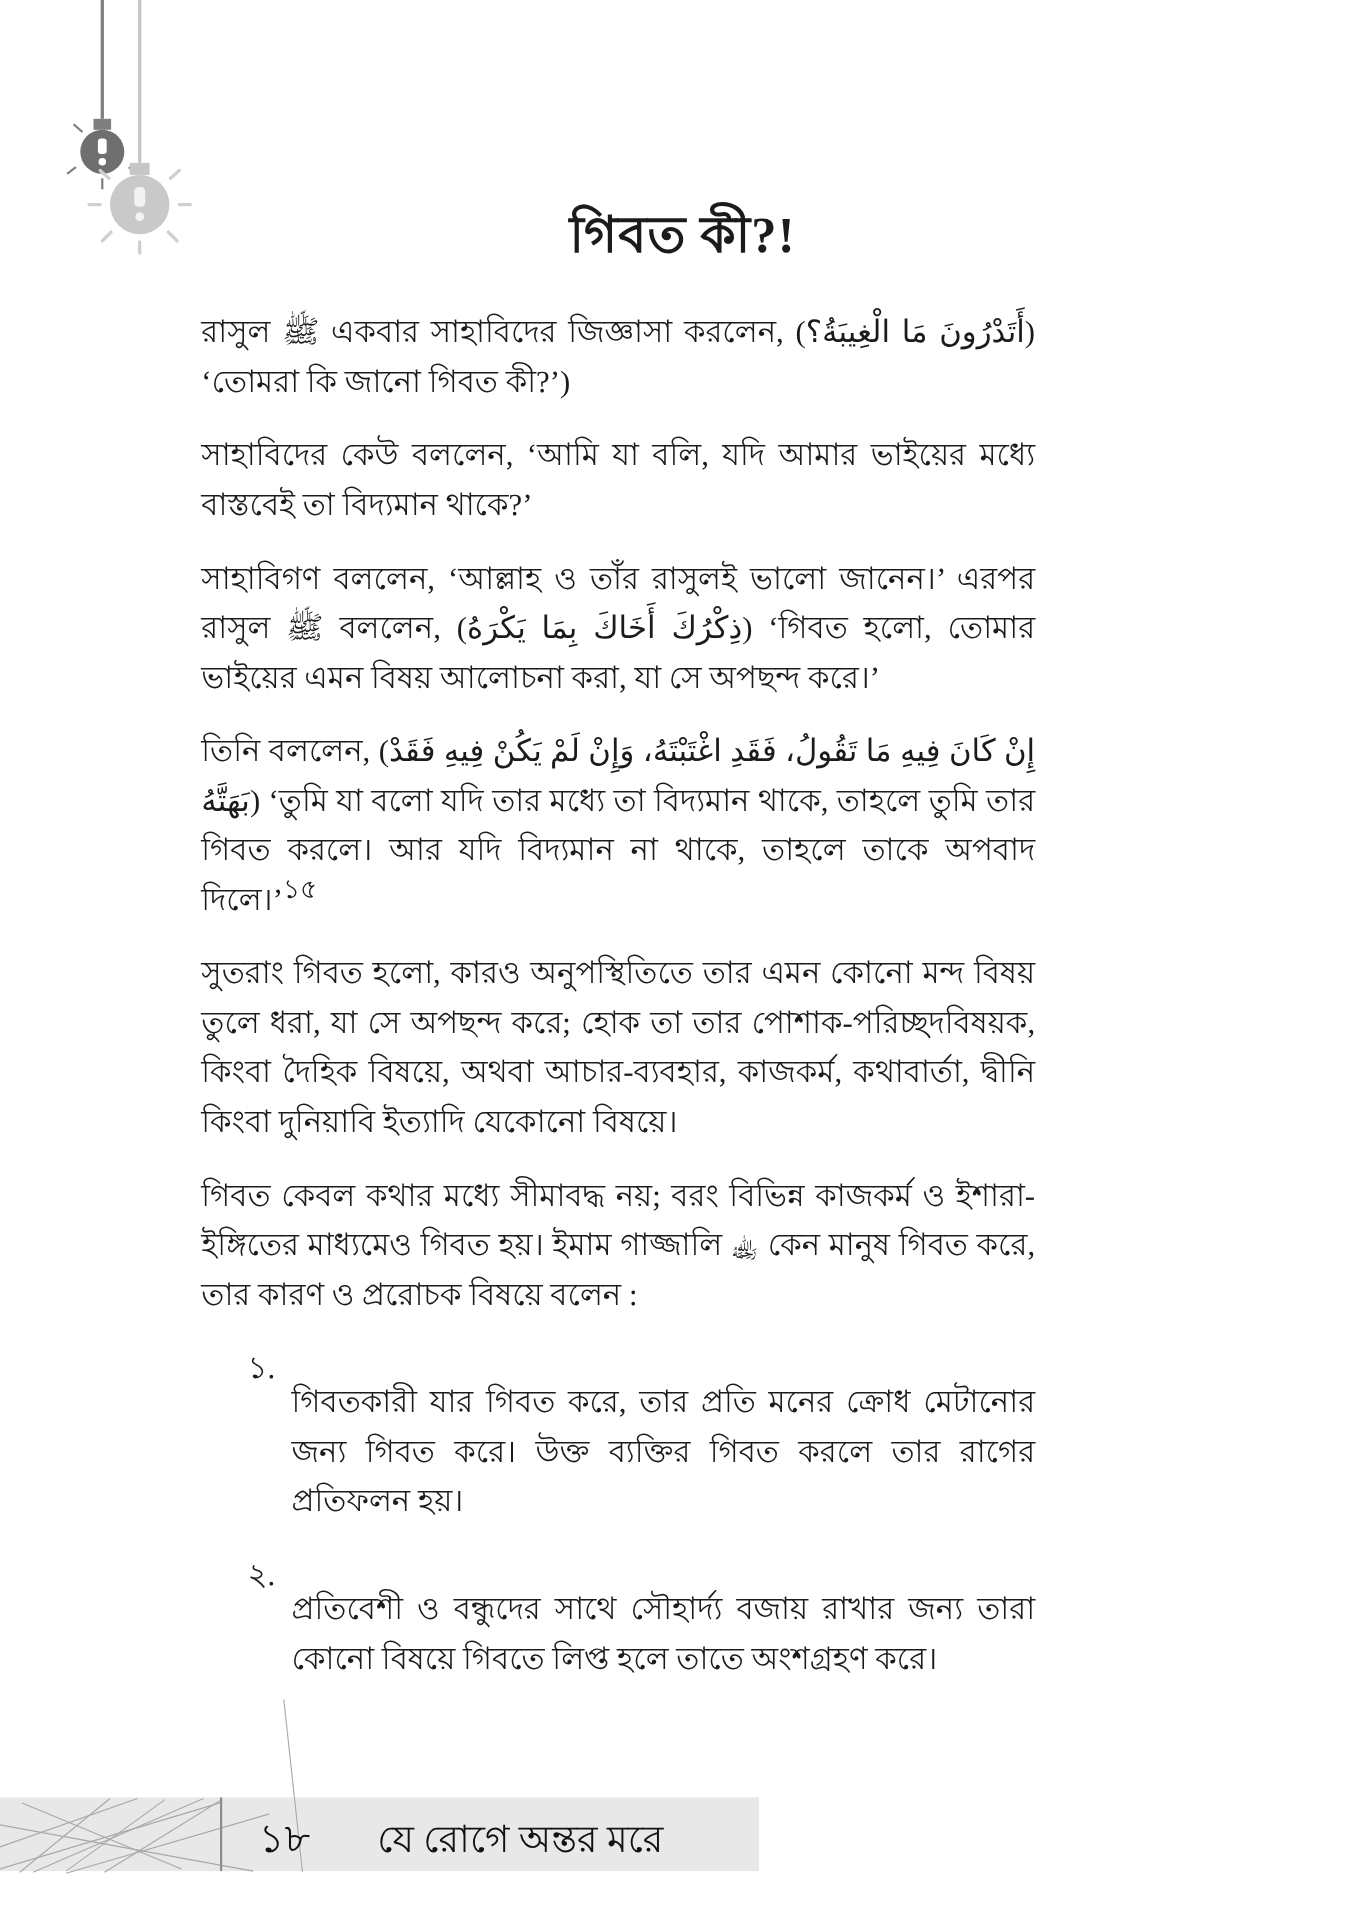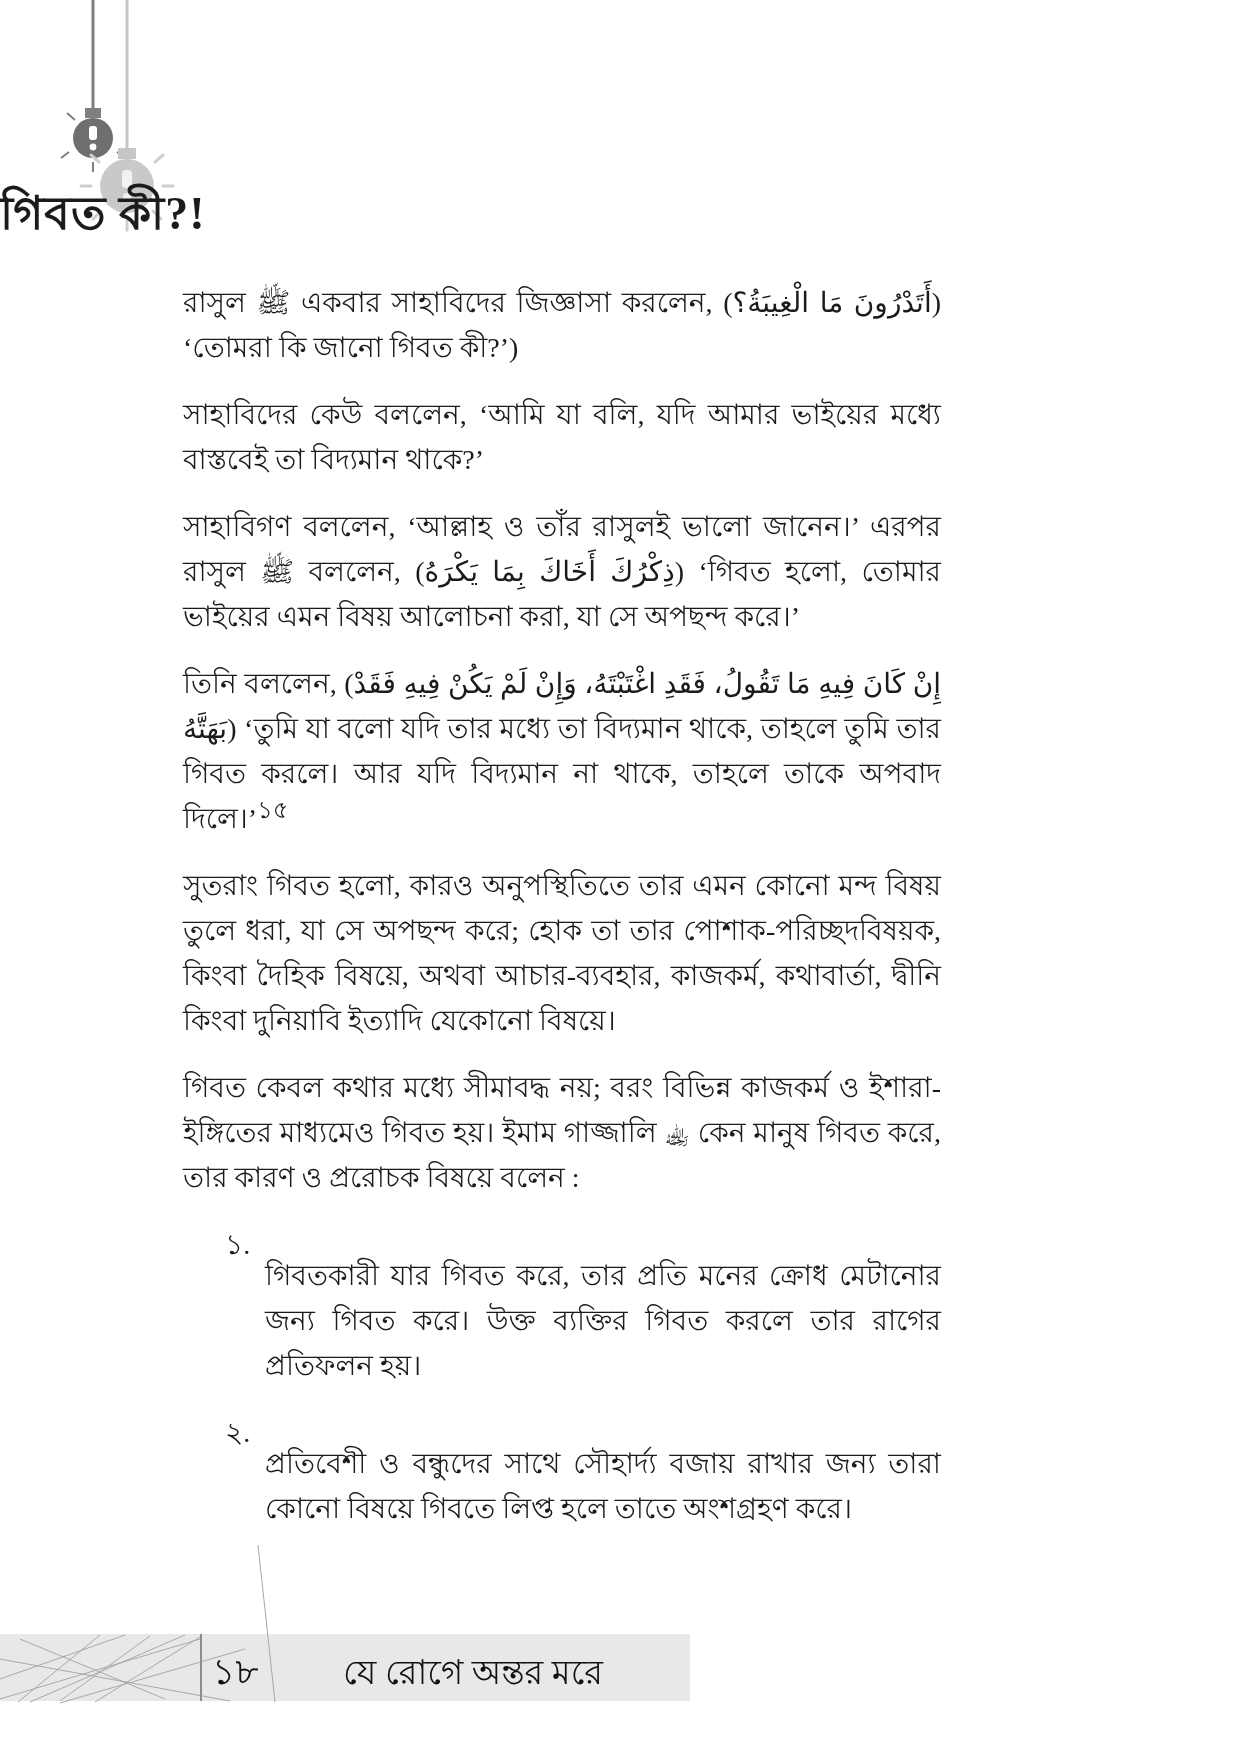--- a/index.html
+++ b/index.html
@@ -12,20 +12,21 @@
     font-family:"Liberation Serif","DejaVu Serif",serif;
     color:#1b1b1b;
   }
   
   .deco-top{position:absolute;left:55px;top:0;}
   
   .title{
     position:absolute;
     left:0;top:178px;
     width:1241px;
+    text-align:center;
     font-size:46px;
     font-weight:bold;
     letter-spacing:1px;
     margin:0;
   }
   
   .body-col{
     position:absolute;
     left:183px;top:280px;
     width:758px;
@@ -59,21 +60,21 @@
     width:690px;height:67px;
     background:#e8e8e8;
   }
   .footer-pattern{position:absolute;left:0;top:-95px;}
   .footer-vline{
     position:absolute;left:200px;top:0;
     width:2px;height:67px;background:#8d8d8d;
   }
   .footer-pagenum{
     position:absolute;left:212px;top:10px;
-    width:70px;text-align:left;
+    width:70px;text-align:right;
     font-size:36px;color:#111;
   }
   .footer-booktitle{
     position:absolute;left:318px;top:12px;
     font-size:34px;color:#111;
     white-space:nowrap;
     margin-left:25px;
   }
 </style>
 </head>

